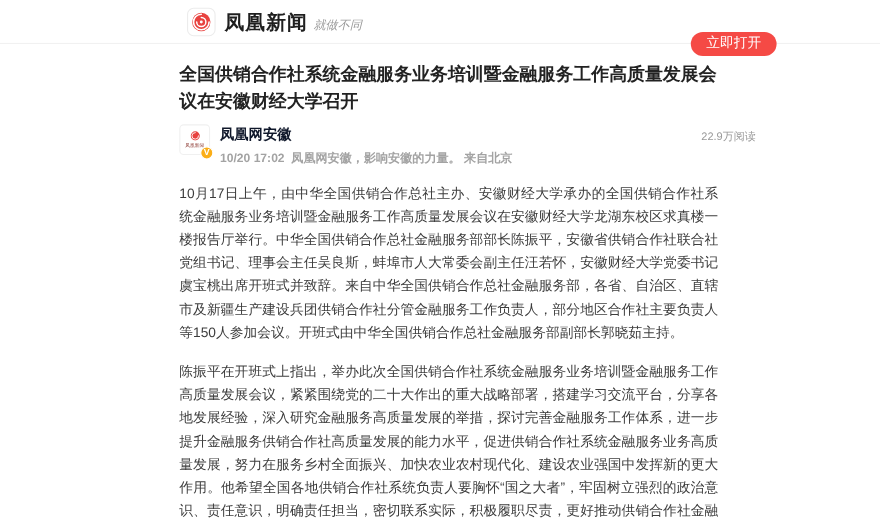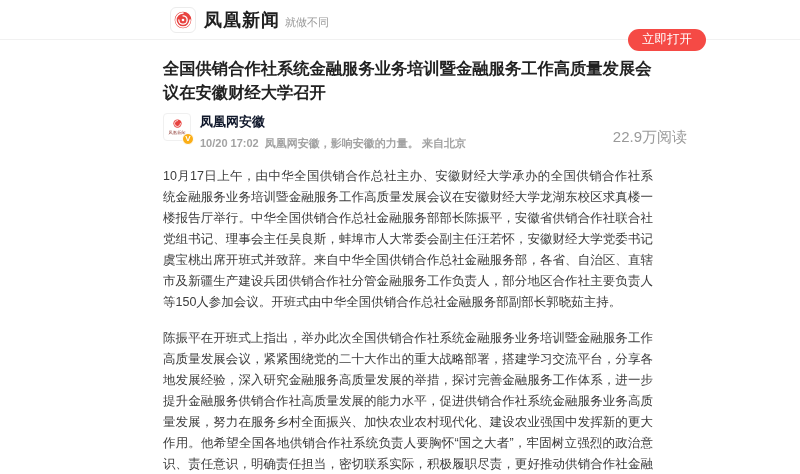--- a/index.html
+++ b/index.html
@@ -30,20 +30,21 @@
   .brand-name {
     font-family: "Liberation Serif", "DejaVu Serif", serif;
     font-weight: bold;
     font-size: 18px;
     color: #1f1f1f;
     letter-spacing: 1px;
     margin-left: 8px;
   }
   .tagline {
     font-family: "Liberation Serif", "DejaVu Serif", serif;
+    font-style: italic;
     font-size: 11px;
     color: #9a9a9a;
     margin-left: 5px;
     margin-top: 5px;
   }
   .open-btn {
     margin-left: auto;
     background: #f54a45;
     color: #fff;
     font-size: 12.5px;
@@ -96,22 +97,22 @@
     font-size: 8px;
     line-height: 10px;
     text-align: center;
     font-weight: bold;
   }
   .author-info { margin-left: 9px; }
   .author-name { font-size: 13px; font-weight: bold; color: #0f172a; cursor: pointer; }
   .author-meta { font-size: 11px; color: #a3a3a3; margin-top: 5px; white-space: pre; font-weight: bold; }
   .read-count {
     position: absolute;
-    top: 15px; right: -34px;
-    font-size: 15px;
+    top: 4px; right: -34px;
+    font-size: 10px;
     color: #999;
   }
 
   
   .article-body {
     margin-top: 15px;
     font-size: 12.5px;
     line-height: 21px;
     color: #3c3c3c;
     text-align: justify;

